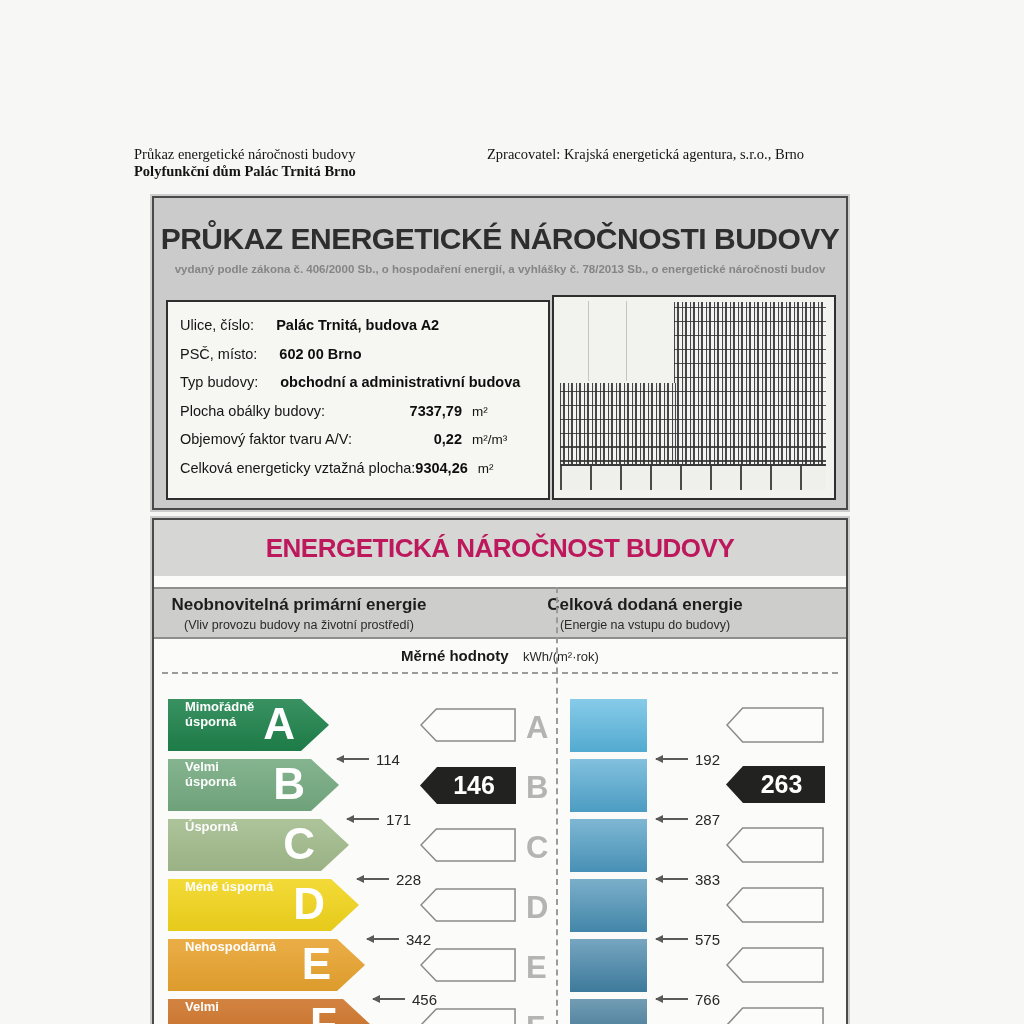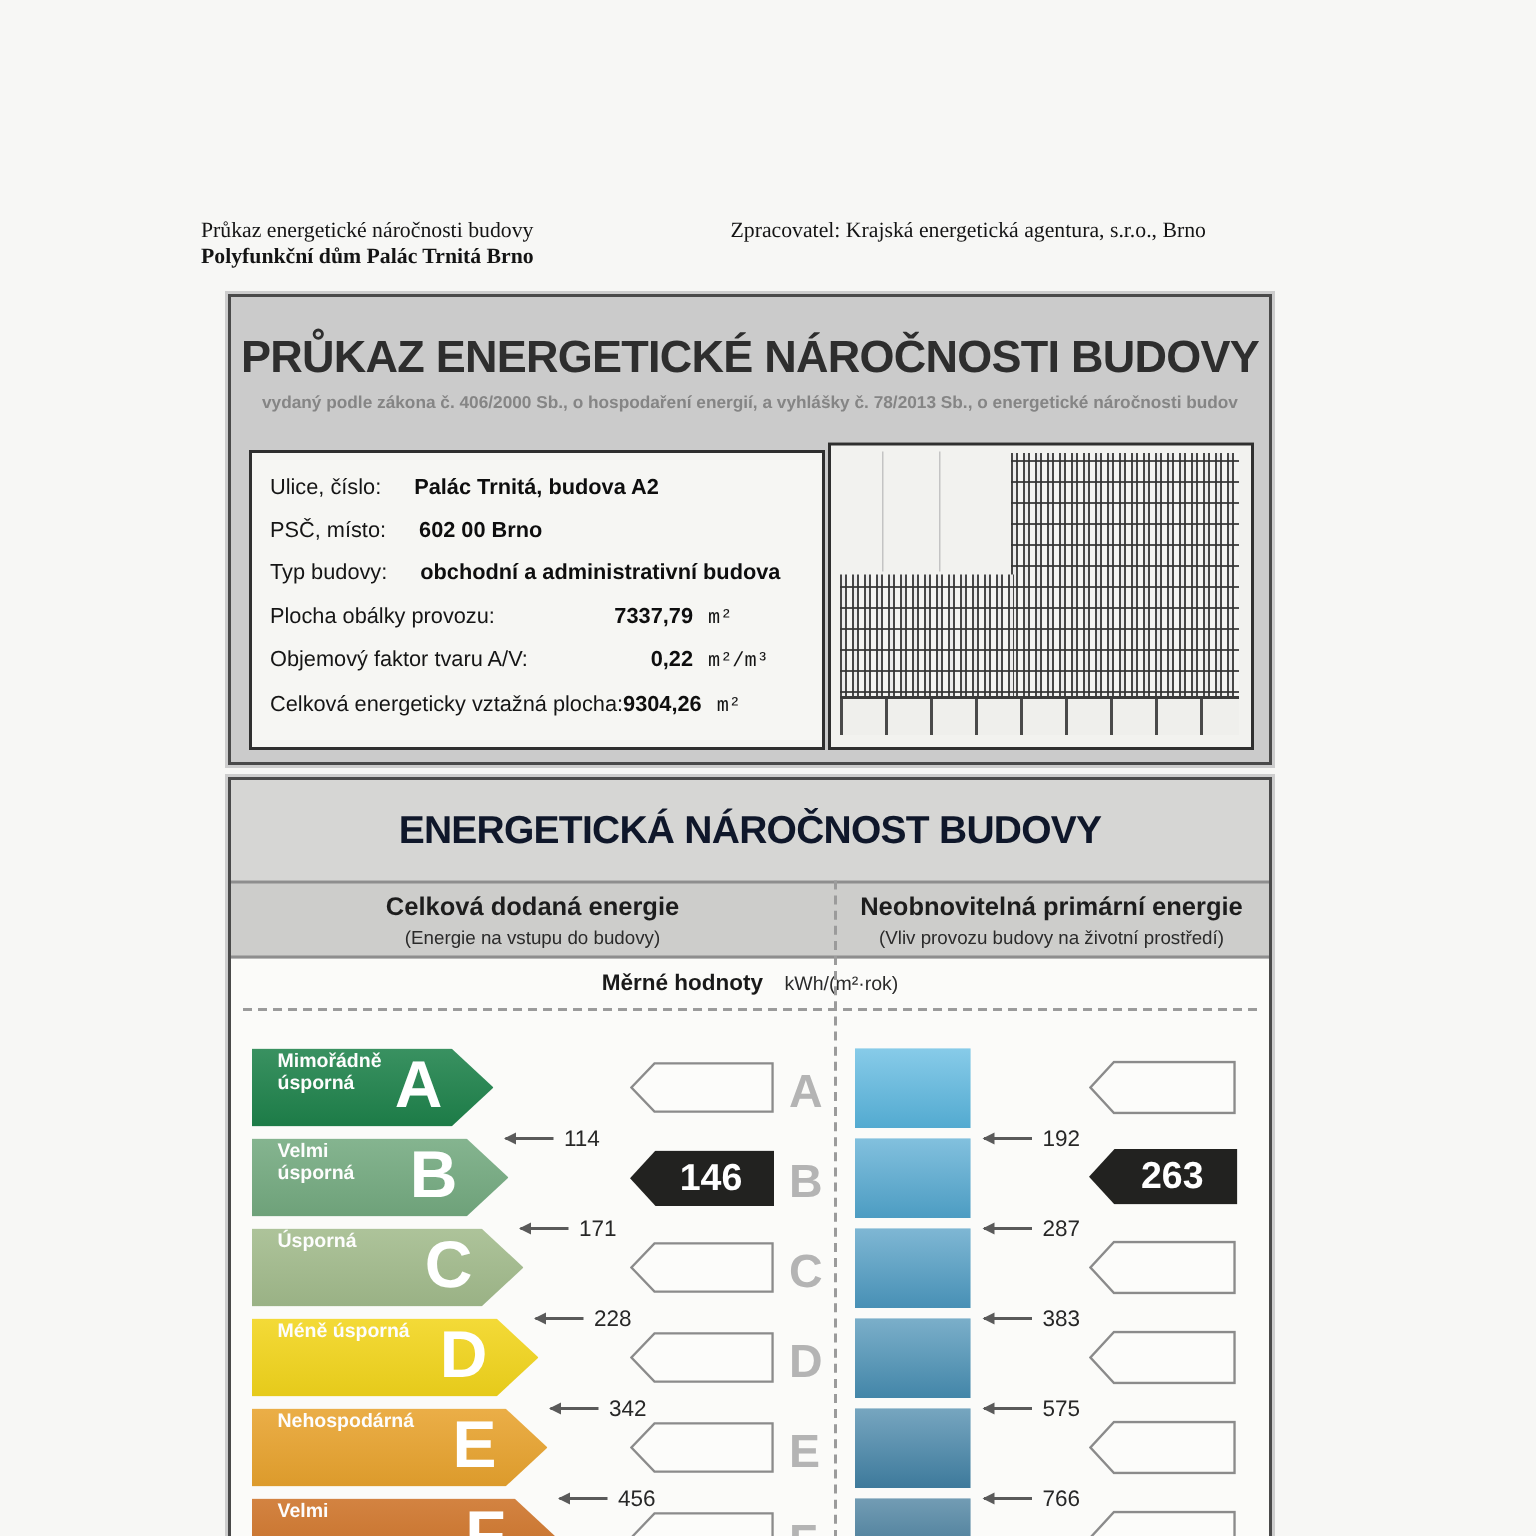--- a/index.html
+++ b/index.html
@@ -42,21 +42,21 @@
   .info-panel {
     position:absolute; left:12px; top:102px; width:384px; height:200px;
     background:#f6f6f3; border:2px solid #2f2f2f;
     padding:15px 10px 0 12px;
   }
   .irow { display:flex; align-items:baseline; font-size:14.5px; margin-bottom:12.5px; white-space:nowrap; }
   .irow .lbl { color:#151515; }
   .irow .val { font-weight:bold; color:#0e0e0e; }
   .irow.txt .val { margin-left:22px; }
   .irow.num .val { margin-left:auto; }
-  .irow.num .unit { width:76px; padding-left:10px; font-size:13.5px; color:#151515;font-family:Liberation Mono, monospace; }
+  .irow.num .unit { width:76px; padding-left:10px; font-size:13.5px; color:#151515; }
 
   .building-panel {
     position:absolute; left:398px; top:97px; width:284px; height:205px;
     background:#f2f2ef; border:2px solid #2f2f2f; overflow:hidden;
   }
   .sky-line { position:absolute; top:4px; width:1px; height:80px; background:#c4c4c4; }
   .facade {
     position:absolute;
     background:
       repeating-linear-gradient(0deg, rgba(50,50,50,0.85) 0 1.5px, transparent 1.5px 14px),
@@ -74,23 +74,23 @@
 
   
   .box2 {
     position:absolute; left:152px; top:518px; width:696px; height:520px;
     background:#fbfbf9;
     border:2px solid #4a4a4a;
     box-shadow:0 0 0 2px #cdcdcd;
     overflow:hidden;
   }
   .b2-title {
-    height:67px; background:#d6d6d4;
+    height:56px; background:#d6d6d4;
     display:flex; align-items:center; justify-content:center;
-    font-size:26px; font-weight:bold; letter-spacing:-0.5px; color:#0f172a;
+    font-size:26px; font-weight:bold; letter-spacing:-0.5px; color:#be185d;
   }
   .b2-cols {
     position:absolute; left:0; right:0; top:67px; height:52px;
     background:#cdcdcb; border-top:2px solid #8e8e8e; border-bottom:2px solid #8e8e8e;
     display:flex;
   }
   .b2-col { display:flex; flex-direction:column; align-items:center; justify-content:center; }
   .b2-col.left  { width:402px; }
   .b2-col.right { flex:1; }
   .b2-col .ct { font-size:17px; font-weight:bold; color:#1d1d1d; }
@@ -192,21 +192,21 @@
       </div>
       <div class="irow txt">
         <span class="lbl">PSČ, místo:</span>
         <span class="val">602 00 Brno</span>
       </div>
       <div class="irow txt">
         <span class="lbl">Typ budovy:</span>
         <span class="val">obchodní a administrativní budova</span>
       </div>
       <div class="irow num">
-        <span class="lbl">Plocha obálky provozu:</span>
+        <span class="lbl">Plocha obálky budovy:</span>
         <span class="val">7337,79</span>
         <span class="unit">m²</span>
       </div>
       <div class="irow num">
         <span class="lbl">Objemový faktor tvaru A/V:</span>
         <span class="val">0,22</span>
         <span class="unit">m²/m³</span>
       </div>
       <div class="irow num">
         <span class="lbl">Celková energeticky vztažná plocha:</span>
@@ -221,28 +221,28 @@
       <div class="facade tower"></div>
       <div class="facade wing"></div>
       <div class="ground"></div>
     </div>
   </div>
 
   <div class="box2">
     <div class="b2-title">ENERGETICKÁ NÁROČNOST BUDOVY</div>
 
     <div class="b2-cols">
+      <div class="b2-col right">
+        <div class="ct">Neobnovitelná primární energie</div>
+        <div class="cs">(Vliv provozu budovy na životní prostředí)</div>
+      </div>
       <div class="b2-col left">
         <div class="ct">Celková dodaná energie</div>
         <div class="cs">(Energie na vstupu do budovy)</div>
       </div>
-      <div class="b2-col right">
-        <div class="ct">Neobnovitelná primární energie</div>
-        <div class="cs">(Vliv provozu budovy na životní prostředí)</div>
-      </div>
     </div>
 
     <div class="units-row">
       <span class="ul">Měrné hodnoty</span>
       <span class="uu">kWh/(m²·rok)</span>
     </div>
     <div class="dash-h"></div>
     <div class="dash-v"></div>
 
     <div class="scale-left">

